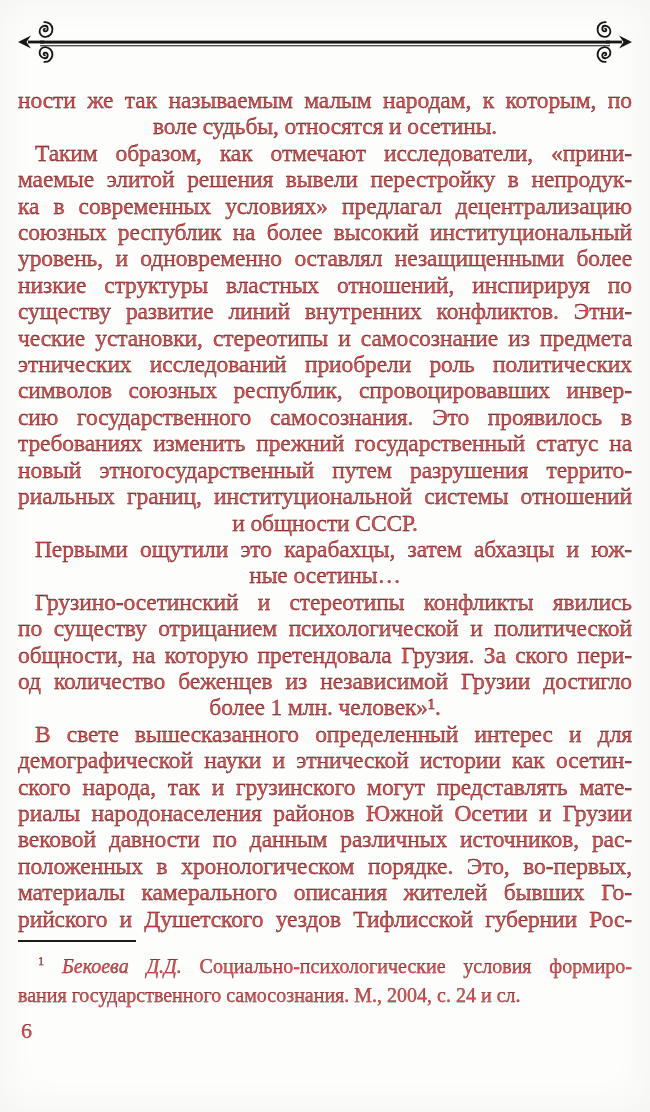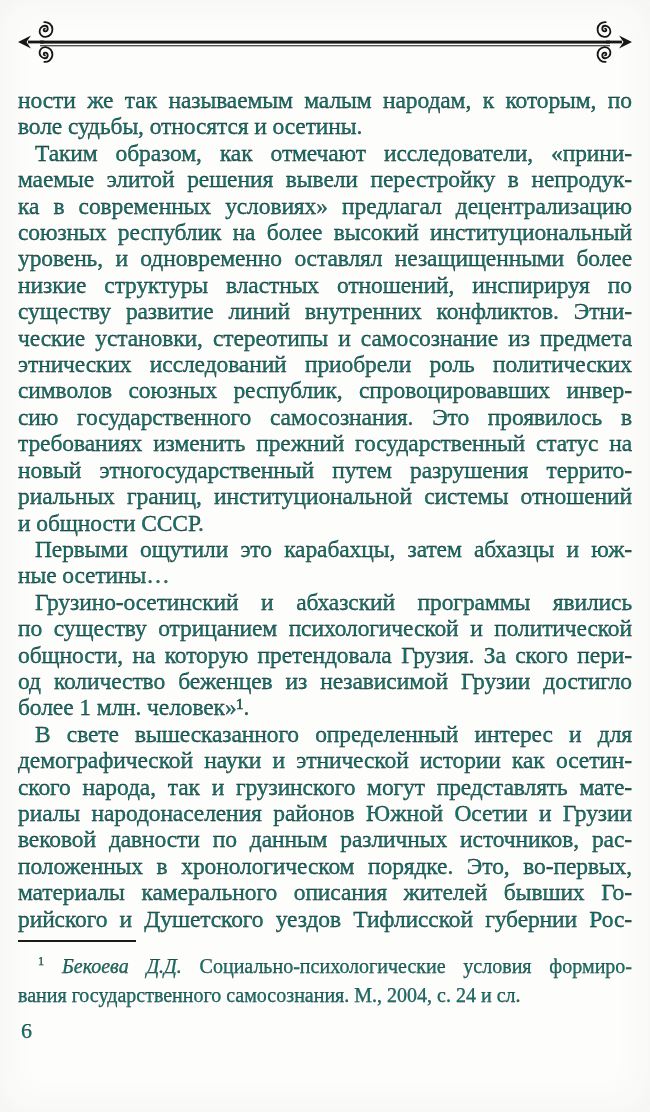--- a/index.html
+++ b/index.html
@@ -5,31 +5,31 @@
   html, body { margin: 0; padding: 0; background: #ffffff; }
   .page {
     position: relative;
     width: 650px;
     height: 1112px;
     box-sizing: border-box;
     padding: 18px 18px 0 18px;
     background: #fdfdfc;
     box-shadow: inset 0 0 40px rgba(60,55,45,0.05);
     font-family: "Liberation Serif", "DejaVu Serif", serif;
-    color: #0f766e;
+    color: #ef4444;
     overflow: hidden;
   }
   .ornament { display: block; width: 614px; height: 48px; }
   .body-text { margin-top: 21px; width: 614px; }
   .line {
     font-size: 23.5px;
     line-height: 26.4px;
     letter-spacing: -0.1px;
     -webkit-text-stroke: 0.3px #181716;
-    text-align: left;
+    text-align: center;
     white-space: normal;
   }
   .line.just { text-align: justify; text-align-last: justify; }
   .line.ind { text-indent: 17px; }
   .fn-sep {
     margin-top: 8px;
     width: 118px;
     border-top: 2.2px solid #1c1b1a;
   }
   .footnote { margin-top: 10px; width: 614px; }
@@ -83,21 +83,21 @@
       <div class="line just">ческие установки, стереотипы и самосознание из предмета</div>
       <div class="line just">этнических исследований приобрели роль политических</div>
       <div class="line just">символов союзных республик, спровоцировавших инвер-</div>
       <div class="line just">сию государственного самосознания. Это проявилось в</div>
       <div class="line just">требованиях изменить прежний государственный статус на</div>
       <div class="line just">новый этногосударственный путем разрушения террито-</div>
       <div class="line just">риальных границ, институциональной системы отношений</div>
       <div class="line">и общности СССР.</div>
       <div class="line just ind">Первыми ощутили это карабахцы, затем абхазцы и юж-</div>
       <div class="line">ные осетины…</div>
-      <div class="line just ind">Грузино-осетинский и абхазский программы явились</div>
+      <div class="line just ind">Грузино-осетинский и стереотипы конфликты явились</div>
       <div class="line just">по существу отрицанием психологической и политической</div>
       <div class="line just">общности, на которую претендовала Грузия. За ского пери-</div>
       <div class="line just">од количество беженцев из независимой Грузии достигло</div>
       <div class="line">более 1 млн. человек»¹.</div>
       <div class="line just ind">В свете вышесказанного определенный интерес и для</div>
       <div class="line just">демографической науки и этнической истории как осетин-</div>
       <div class="line just">ского народа, так и грузинского могут представлять мате-</div>
       <div class="line just">риалы народонаселения районов Южной Осетии и Грузии</div>
       <div class="line just">вековой давности по данным различных источников, рас-</div>
       <div class="line just">положенных в хронологическом порядке. Это, во-первых,</div>

